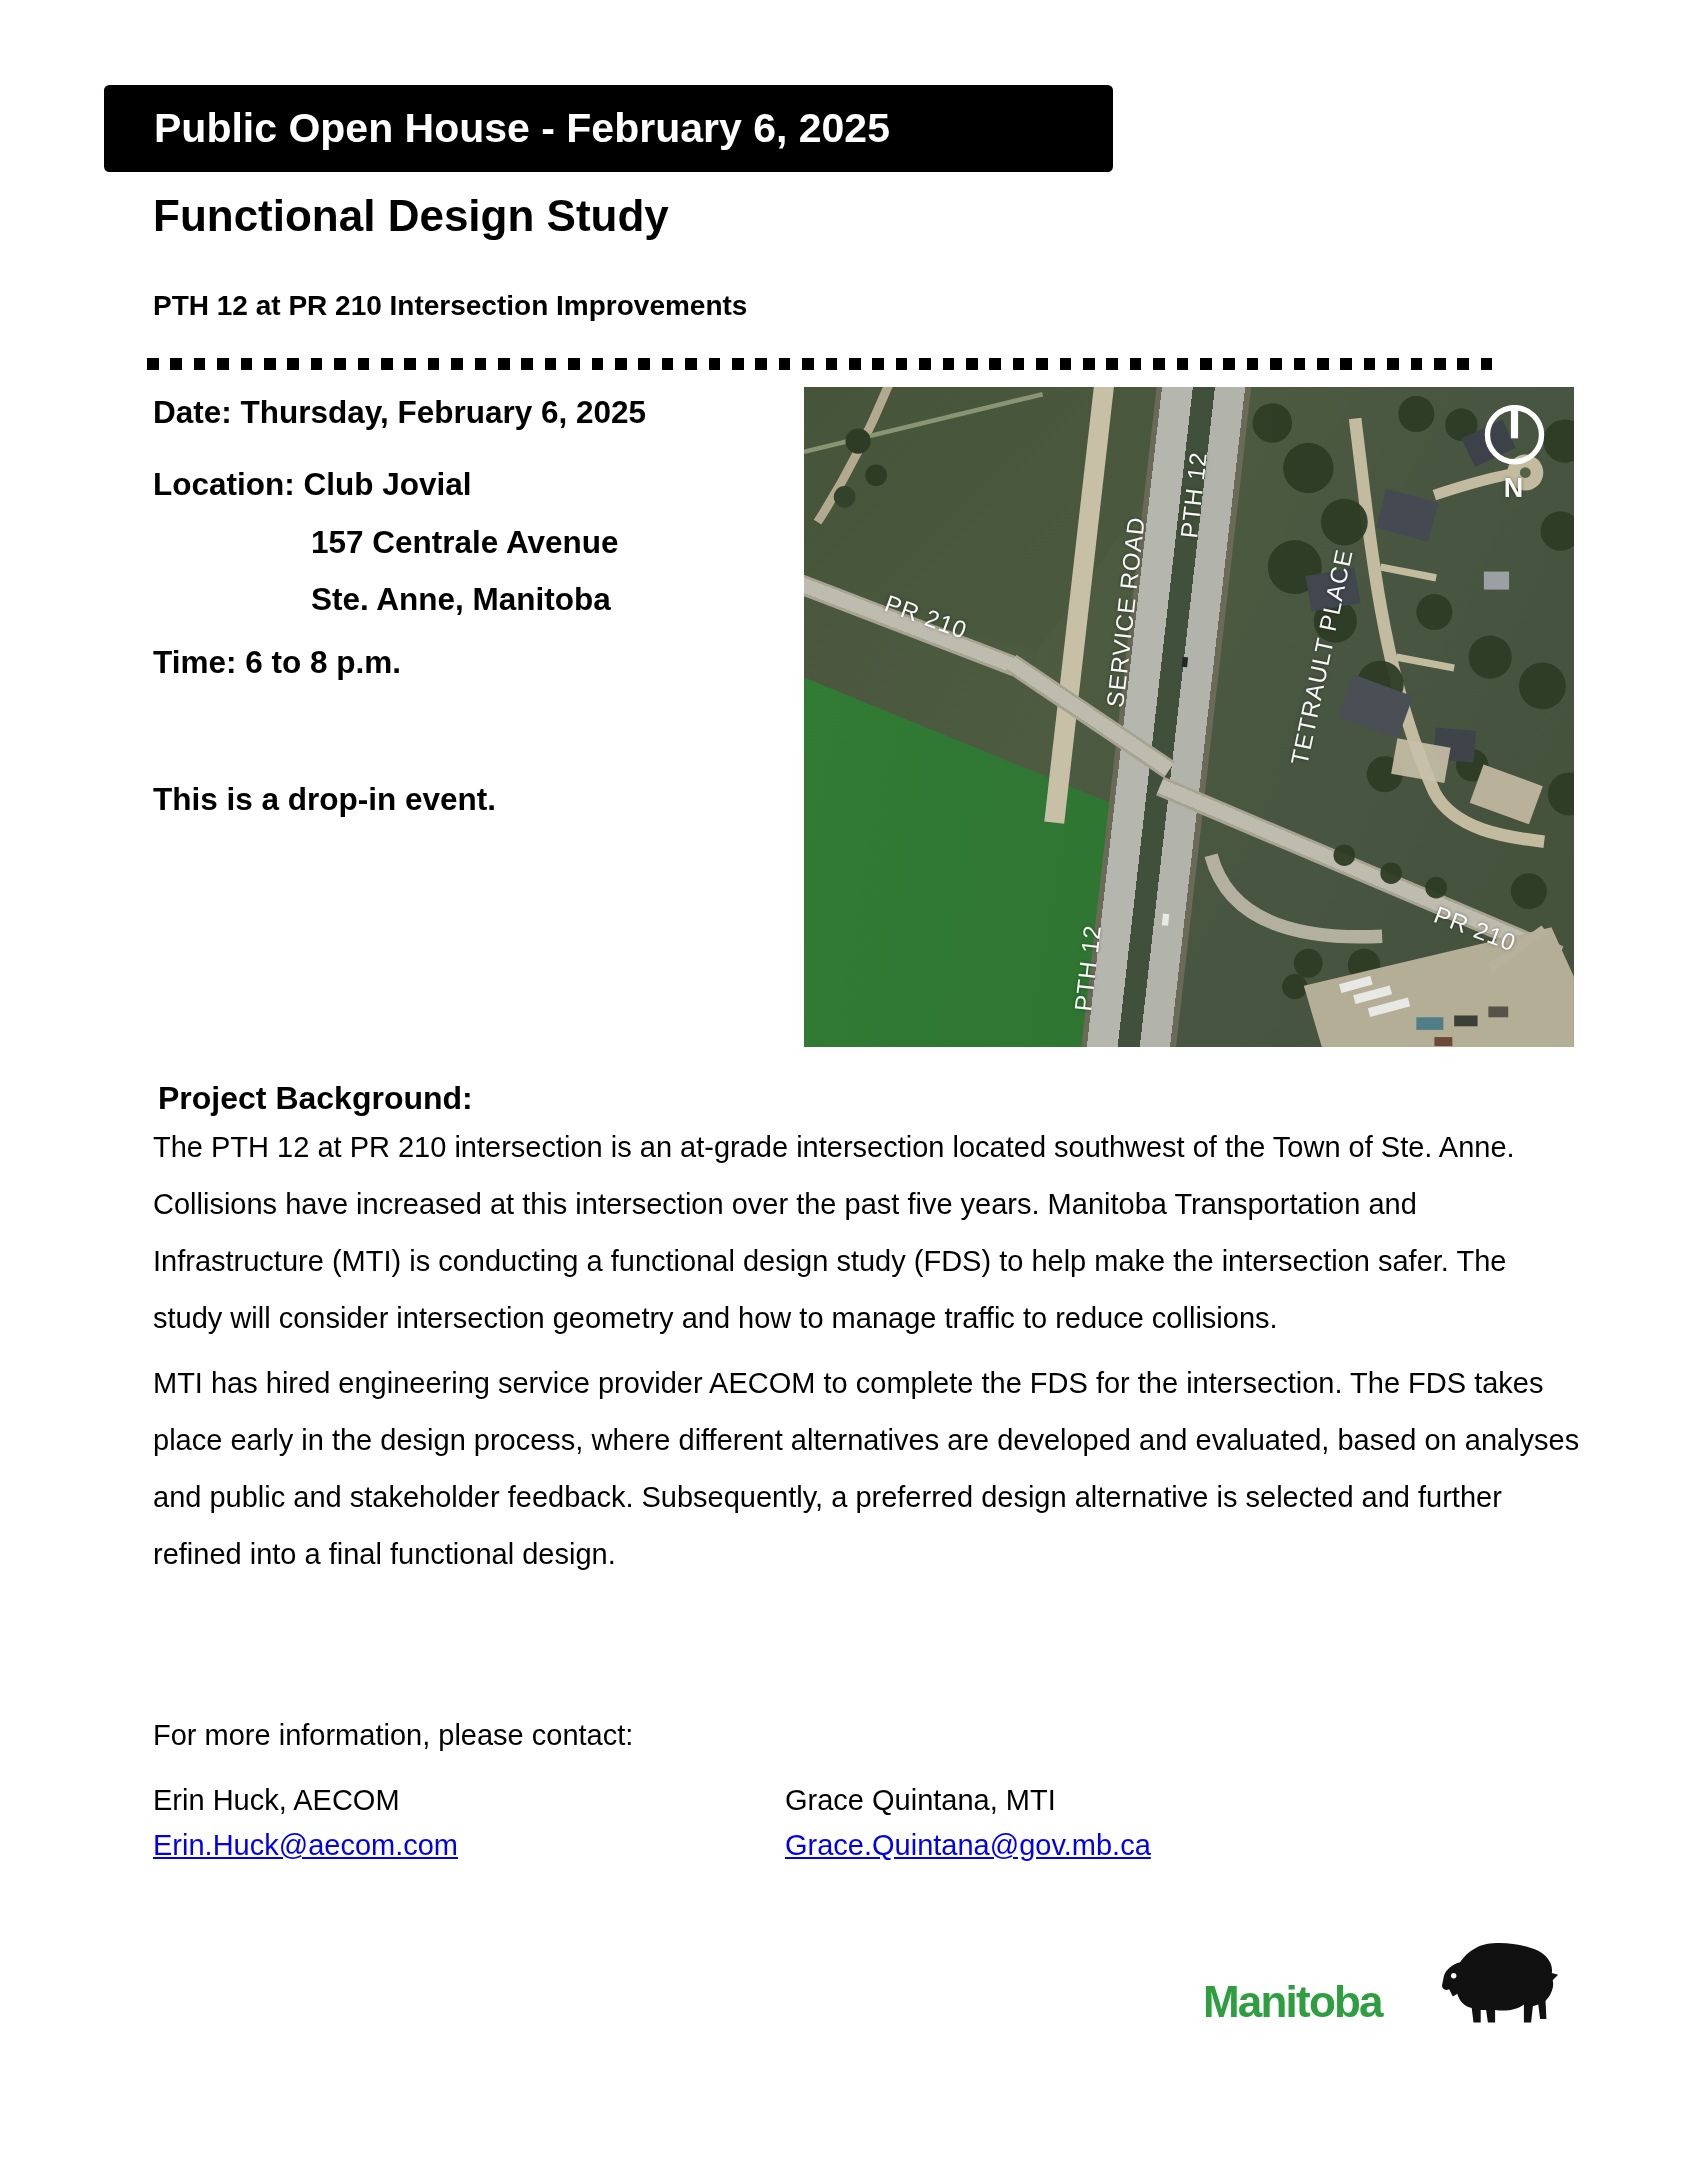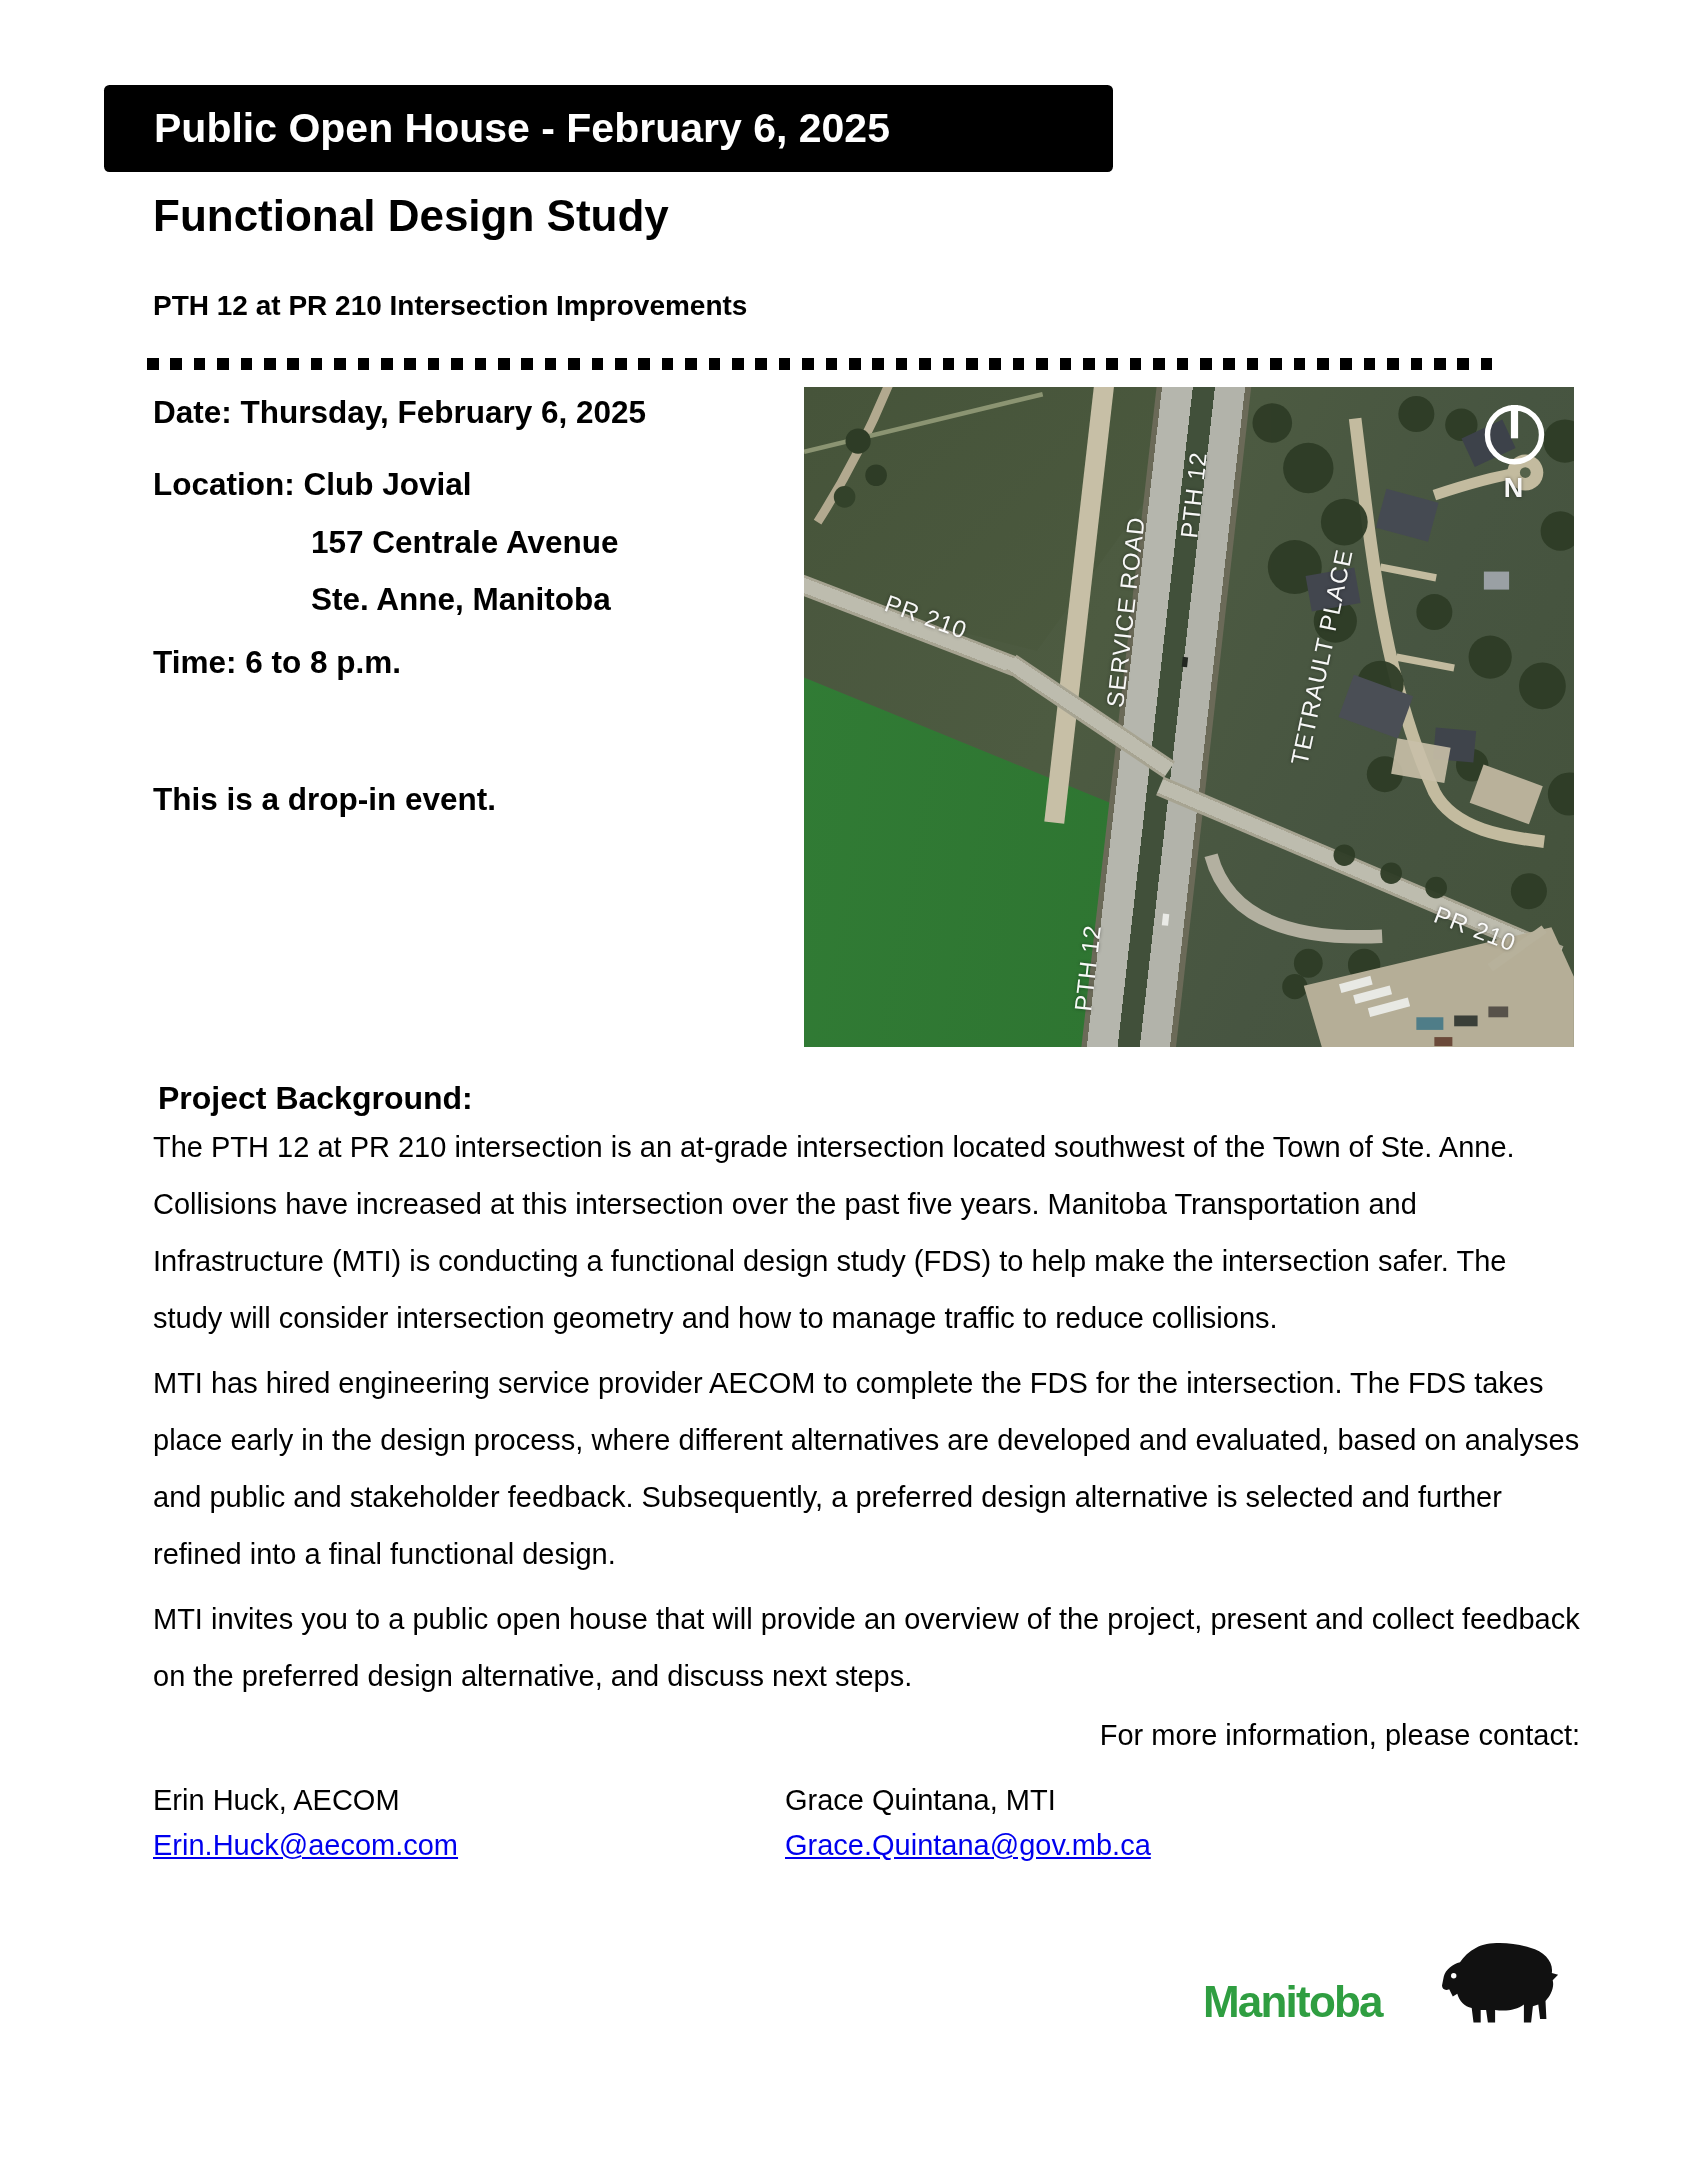--- a/index.html
+++ b/index.html
@@ -62,21 +62,21 @@
     color:rgba(255,255,255,.96); font-size:24px; letter-spacing:0.9px; white-space:nowrap;
     text-shadow:0 0 3.6px rgba(0,0,0,.45); font-weight:400;
   }
   .map svg.overlay{left:0; top:0;}
   
   .h-bg{left:158px; top:1080px; font-size:32px; font-weight:700;}
   .para{left:153px; width:1427px; font-size:29px; line-height:57px;}
   .p1{top:1119px;}
   .p2{top:1355px;}
   .p3{top:1591px;}
-  .p-contact{top:1707px;text-align:right;}
+  .p-contact{top:1707px;}
   .contact-name{font-size:29px; white-space:nowrap;}
   .contact-email{font-size:29px; white-space:nowrap;}
   .contact-email a{color:#0000EE; text-decoration:underline; cursor:pointer;}
   .c1{left:153px;} .c2{left:785px;}
   .row-names{top:1784px;} .row-emails{top:1829px;}
   
   .wordmark{
     left:1203px; top:1977px; font-size:44px; font-weight:700; letter-spacing:-1.8px;
     color:#2F9E41; white-space:nowrap;
   }
@@ -189,21 +189,20 @@
     <span class="map-label" style="left:518px; top:270px; transform:translate(-50%,-50%) rotate(-78deg);">TETRAULT PLACE</span>
     <span class="map-label" style="left:122px; top:230px; transform:translate(-50%,-50%) rotate(20deg);">PR 210</span>
     <span class="map-label" style="left:671px; top:542px; transform:translate(-50%,-50%) rotate(21deg);">PR 210</span>
     <span class="map-label" style="left:284px; top:581px; transform:translate(-50%,-50%) rotate(-83.5deg);">PTH 12</span>
     <span class="map-label" style="left:710px; top:101px; transform:translate(-50%,-50%); font-weight:700; font-size:27px;">N</span>
   </div>
 
   <div class="abs h-bg">Project Background:</div>
   <div class="abs para p1">The PTH 12 at PR 210 intersection is an at-grade intersection located southwest of the Town of Ste. Anne. Collisions have increased at this intersection over the past five years. Manitoba Transportation and Infrastructure (MTI) is conducting a functional design study (FDS) to help make the intersection safer. The study will consider intersection geometry and how to manage traffic to reduce collisions.</div>
   <div class="abs para p2">MTI has hired engineering service provider AECOM to complete the FDS for the intersection. The FDS takes place early in the design process, where different alternatives are developed and evaluated, based on analyses and public and stakeholder feedback. Subsequently, a preferred design alternative is selected and further refined into a final functional design.</div>
-  <div class="abs para p3">MTI invites you to a public open house that will provide an overview of the project, present and collect feedback on the preferred design alternative, and discuss next steps.</div>
   <div class="abs para p-contact">For more information, please contact:</div>
 
   <div class="abs contact-name c1 row-names">Erin Huck, AECOM</div>
   <div class="abs contact-name c2 row-names">Grace Quintana, MTI</div>
   <div class="abs contact-email c1 row-emails">
     <a>Erin.Huck@aecom.com</a>
   </div>
   <div class="abs contact-email c2 row-emails">
     <a>Grace.Quintana@gov.mb.ca</a>
   </div>

